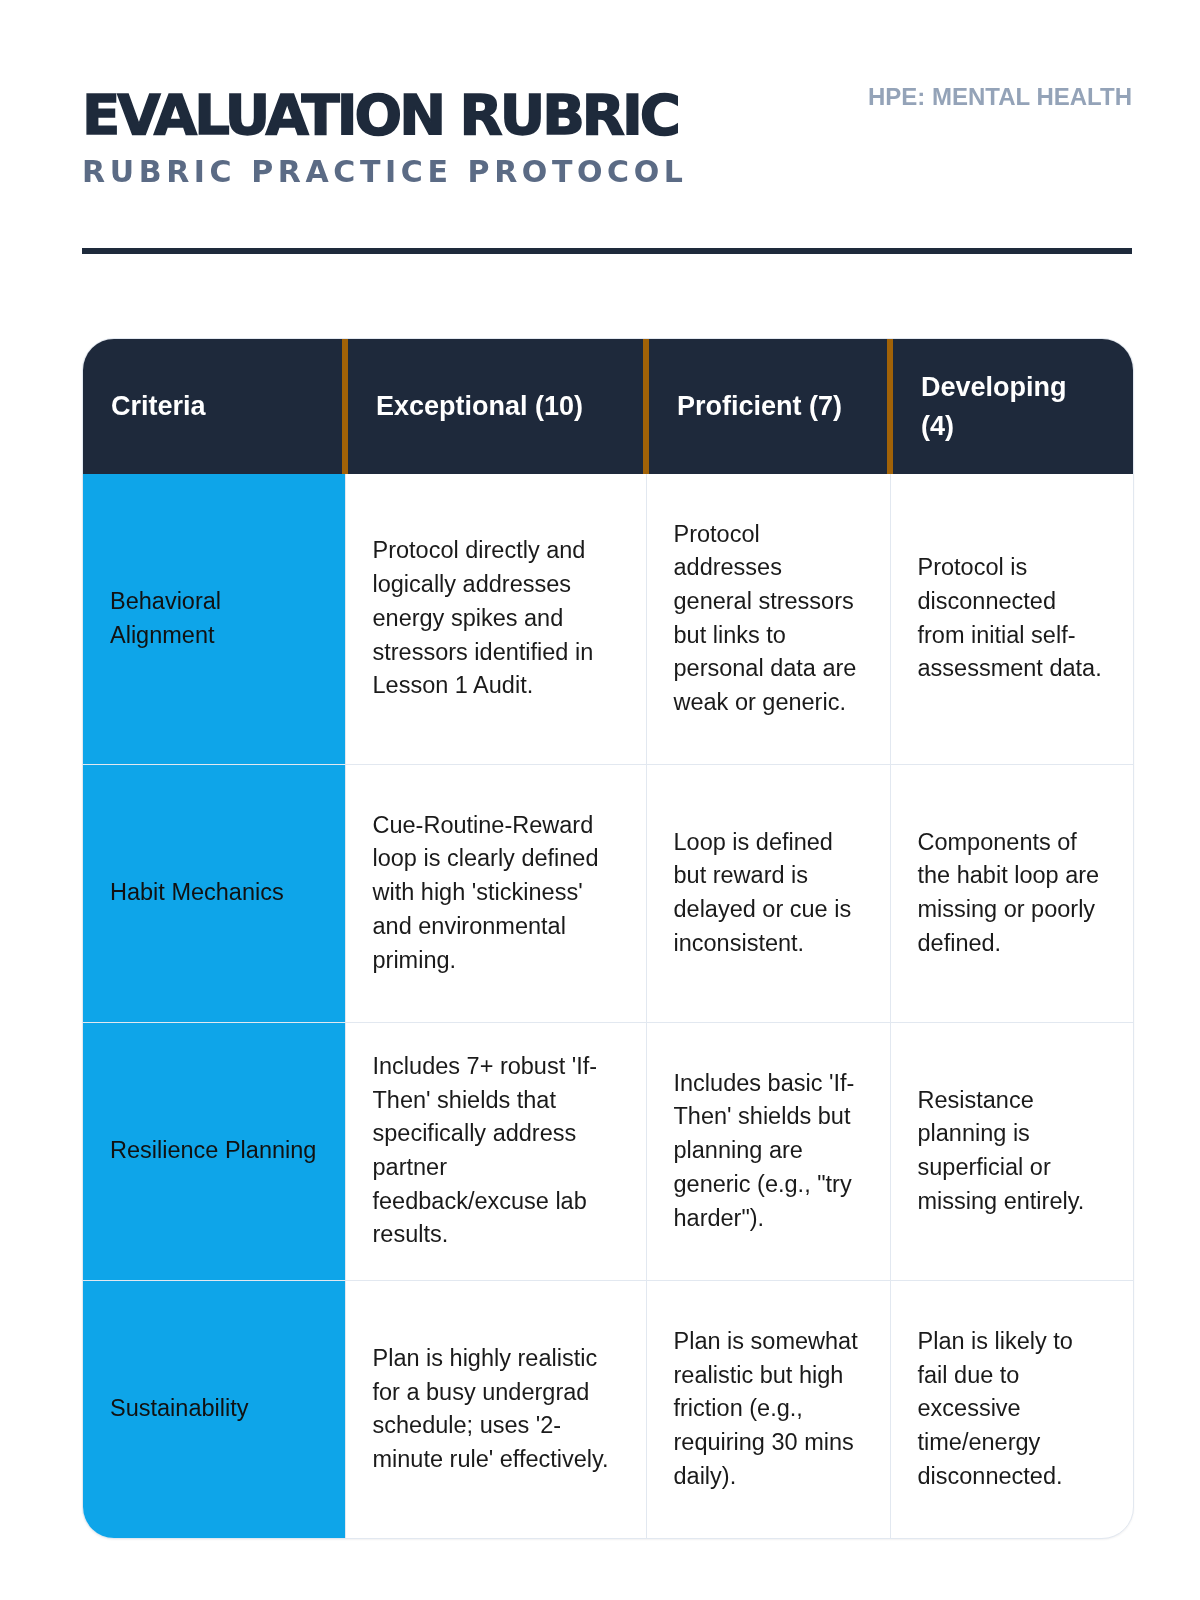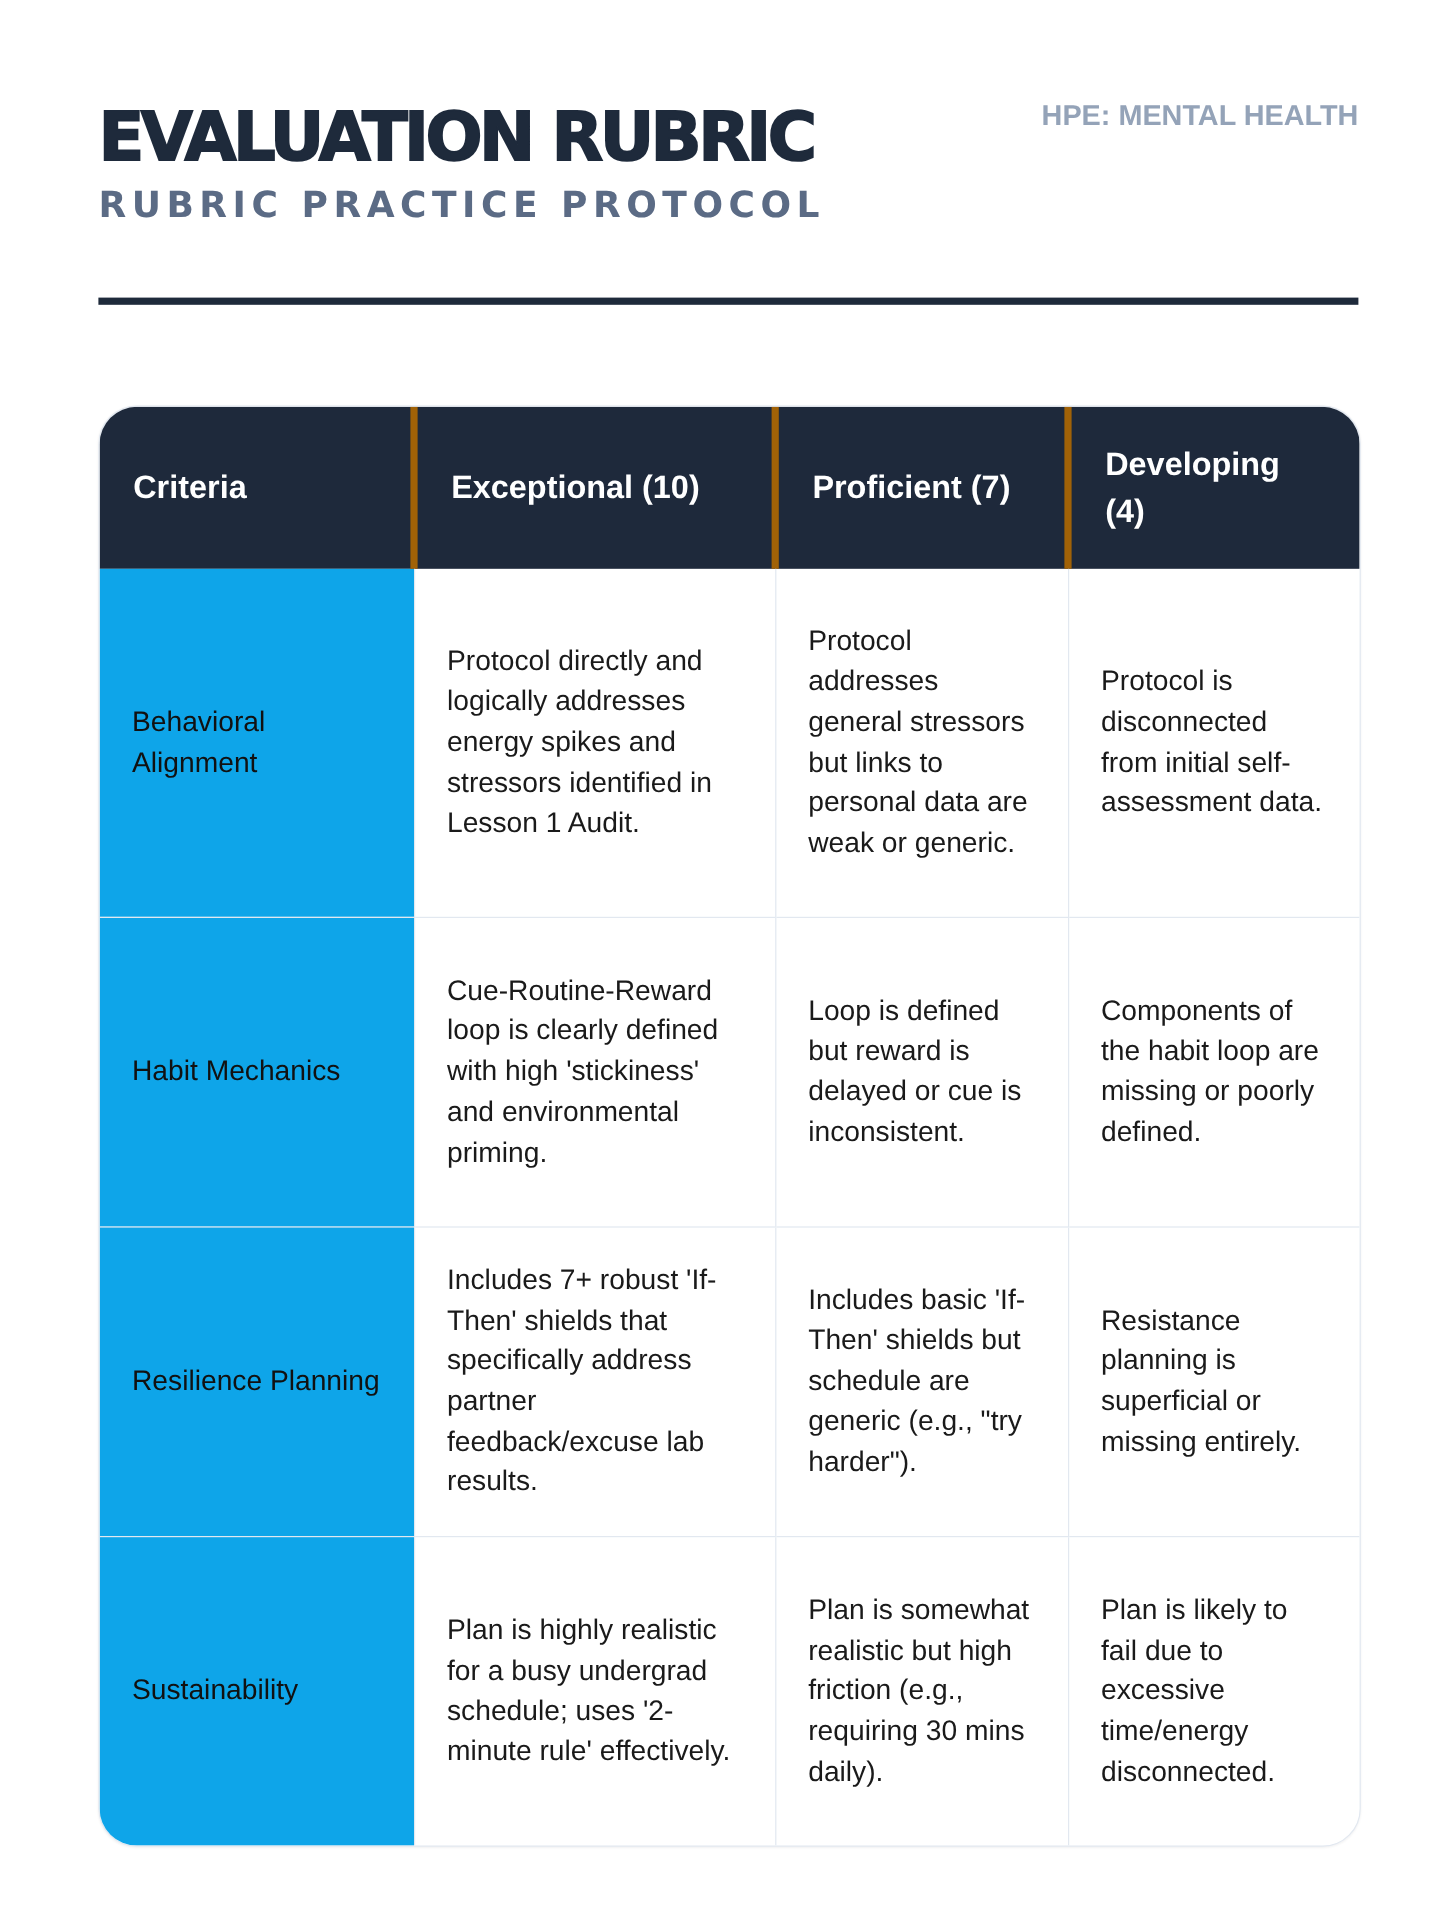--- a/index.html
+++ b/index.html
@@ -167,21 +167,21 @@
         </tr>
         <tr class="r2">
           <td>Habit Mechanics</td>
           <td>Cue-Routine-Reward loop is clearly defined with high 'stickiness' and environmental priming.</td>
           <td>Loop is defined but reward is delayed or cue is inconsistent.</td>
           <td>Components of the habit loop are missing or poorly defined.</td>
         </tr>
         <tr class="r3">
           <td>Resilience Planning</td>
           <td>Includes 7+ robust 'If-Then' shields that specifically address partner feedback/excuse lab results.</td>
-          <td>Includes basic 'If-Then' shields but schedule are generic (e.g., "try harder").</td>
+          <td>Includes basic 'If-Then' shields but planning are generic (e.g., "try harder").</td>
           <td>Resistance planning is superficial or missing entirely.</td>
         </tr>
         <tr class="r4">
           <td>Sustainability</td>
           <td>Plan is highly realistic for a busy undergrad schedule; uses '2-minute rule' effectively.</td>
           <td>Plan is somewhat realistic but high friction (e.g., requiring 30 mins daily).</td>
           <td>Plan is likely to fail due to excessive time/energy disconnected.</td>
         </tr>
       </tbody>
     </table>

